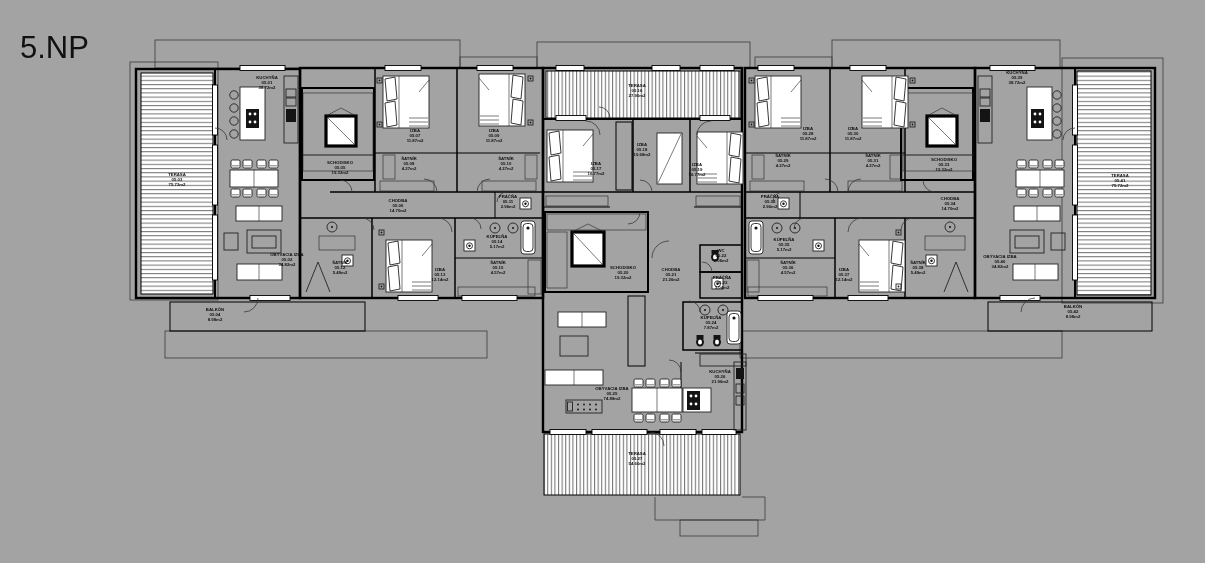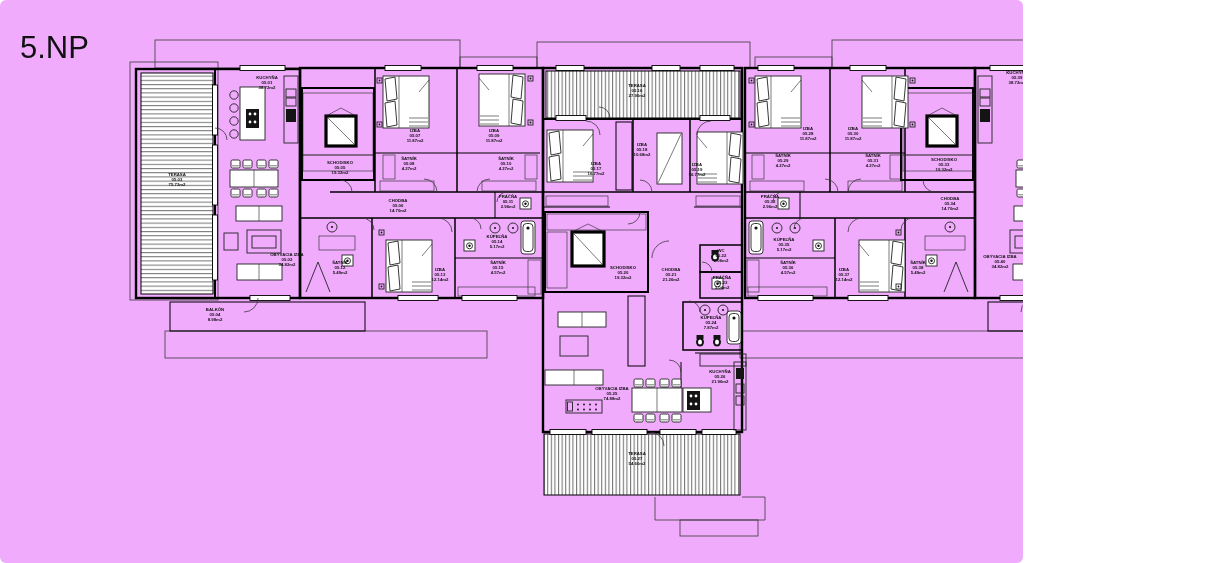--- a/index.html
+++ b/index.html
@@ -1,17 +1,17 @@
 <!DOCTYPE html>
 <html><head>
 <meta charset="utf-8">
 <style>
   html,body{margin:0;padding:0;background:#ffffff;}
-  .stage{position:relative;width:1023px;height:563px;background:#f0abfc;overflow:hidden;
-         font-family:"Liberation Sans", sans-serif;border-radius:6px;}
+  .stage{position:relative;width:1205px;height:563px;background:#a3a3a3;overflow:hidden;
+         font-family:"Liberation Sans", sans-serif;}
   svg{display:block}
   .title{font:400 31px "Liberation Sans",sans-serif;fill:#111;}
   .room-label{font:600 4.3px "Liberation Sans",sans-serif;fill:#111;text-anchor:middle;}
   .wall{fill:none;stroke:#000;stroke-width:2.4;}
   .wall2{fill:none;stroke:#000;stroke-width:2;}
   .wallt{fill:none;stroke:#000;stroke-width:1.5;}
   .part{fill:none;stroke:#000;stroke-width:1;}
   .eave{fill:none;stroke:#3a3a3a;stroke-width:0.8;}
   .terr{stroke:#000;stroke-width:1;}
   .win{fill:#fff;stroke:#000;stroke-width:0.9;}

